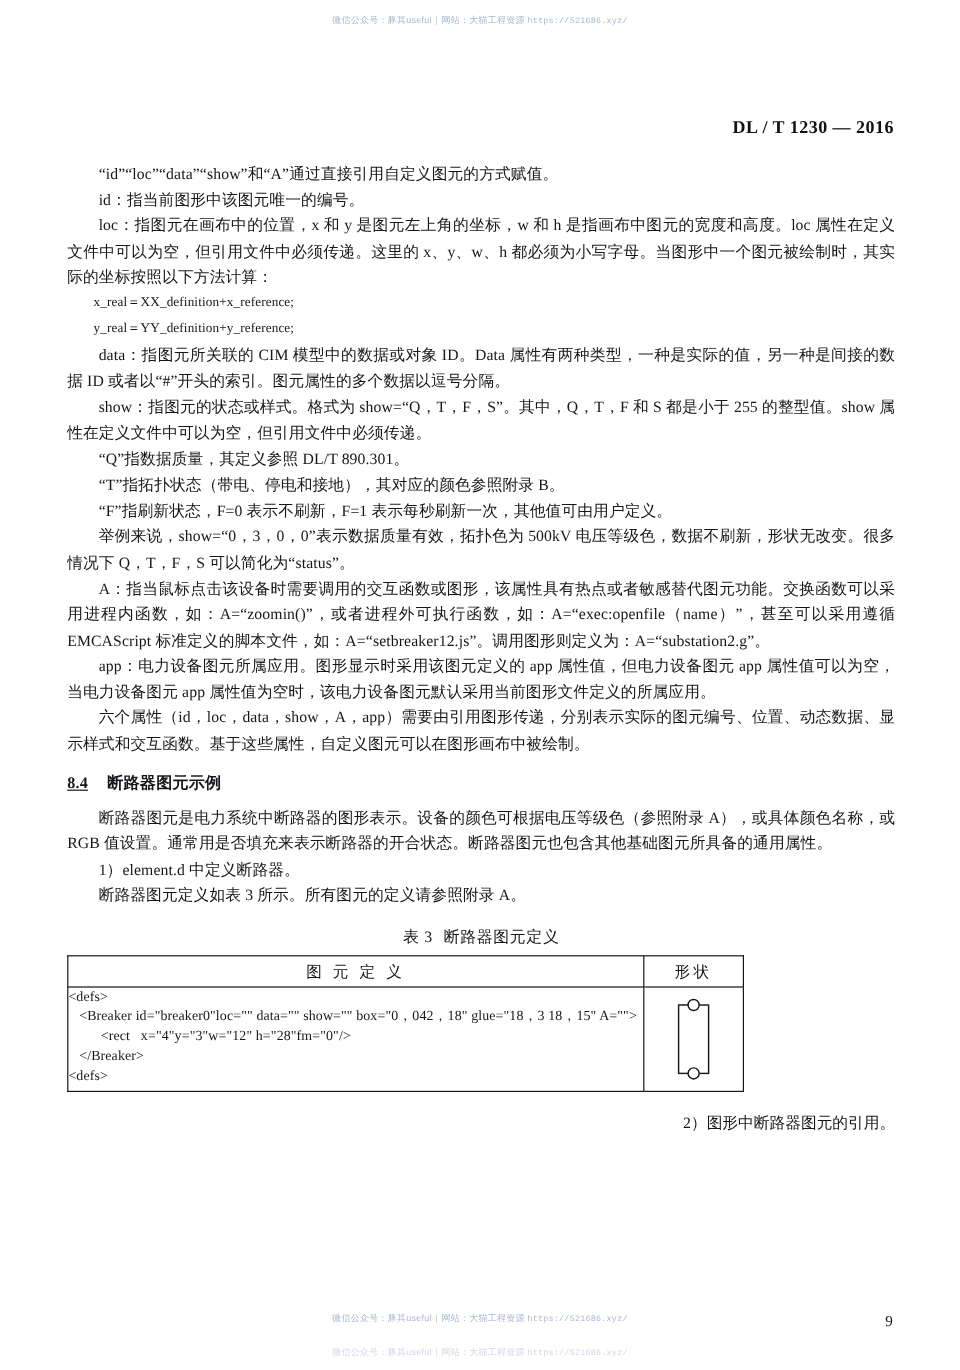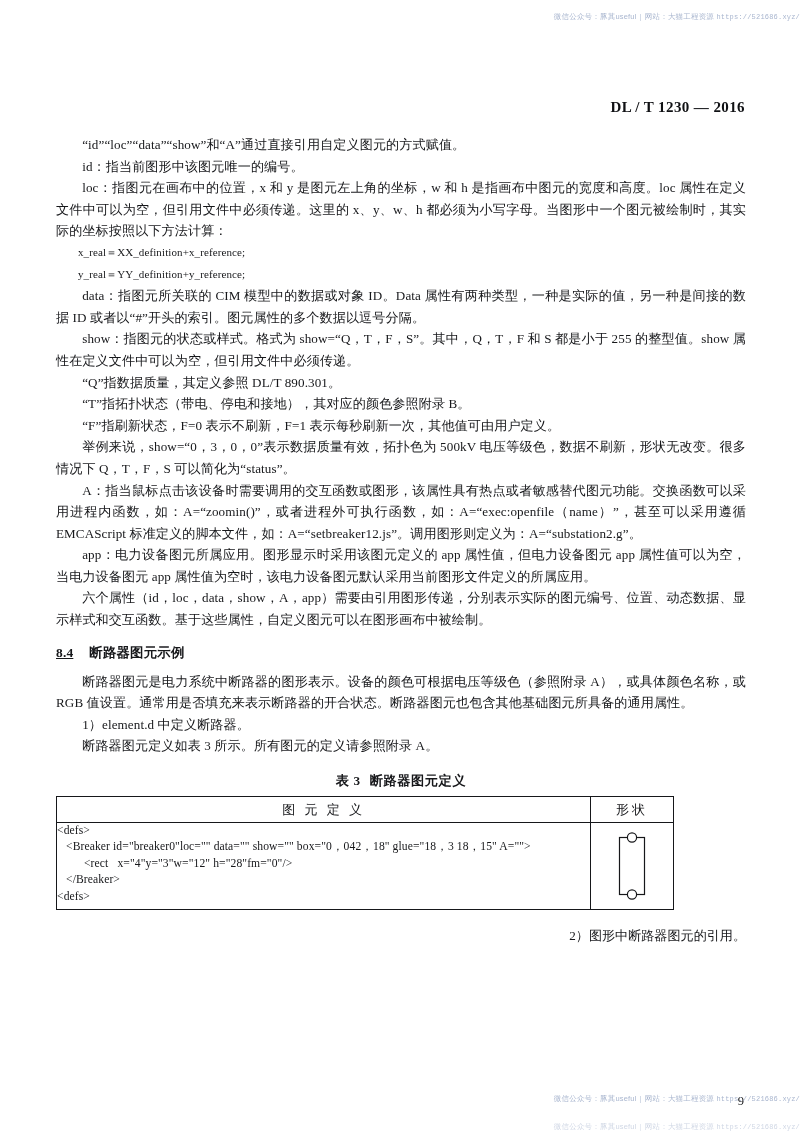--- a/index.html
+++ b/index.html
@@ -14,21 +14,21 @@
     background: #ffffff;
     overflow: hidden;
     font-family: "Liberation Serif", "DejaVu Serif", serif;
     color: #16171a;
   }
   
   .watermark {
     position: absolute;
     left: 0;
     width: 800px;
-    text-align: right;
+    text-align: center;
     font-family: "Liberation Sans", "DejaVu Sans", sans-serif;
     font-size: 7.5px;
     letter-spacing: 0.2px;
     color: #a9b6cf;
     white-space: nowrap;
   }
   .watermark .wm-url { font-family: "Liberation Mono", "DejaVu Sans Mono", monospace; font-size: 7px; }
   .watermark .wm-sep { padding: 0 3px; color: #bcc7da; }
   .watermark.top { top: 12px; }
   .watermark.bottom-1 { top: 1094px; }
@@ -71,29 +71,29 @@
     font-weight: bold;
     letter-spacing: 0.2px;
   }
   .h-section .h-num { margin-right: 16px; text-decoration: underline; }
 
   
   .tbl-caption {
     margin: 15px 0 6px 0;
     text-align: center;
     font-size: 13.2px;
-    font-weight: bold;
+    font-weight: normal;
     letter-spacing: 0.6px;
   }
   .tbl-caption .cap-num { margin-right: 9px; }
 
   
   table.def-table {
     border-collapse: collapse;
-    width: 618px;
+    width: 564px;
     table-layout: fixed;
     border-radius: 14px;
   }
   table.def-table th,
   table.def-table td {
     border: 1px solid #16171a;
     padding: 0;
   }
   table.def-table th {
     height: 25px;

